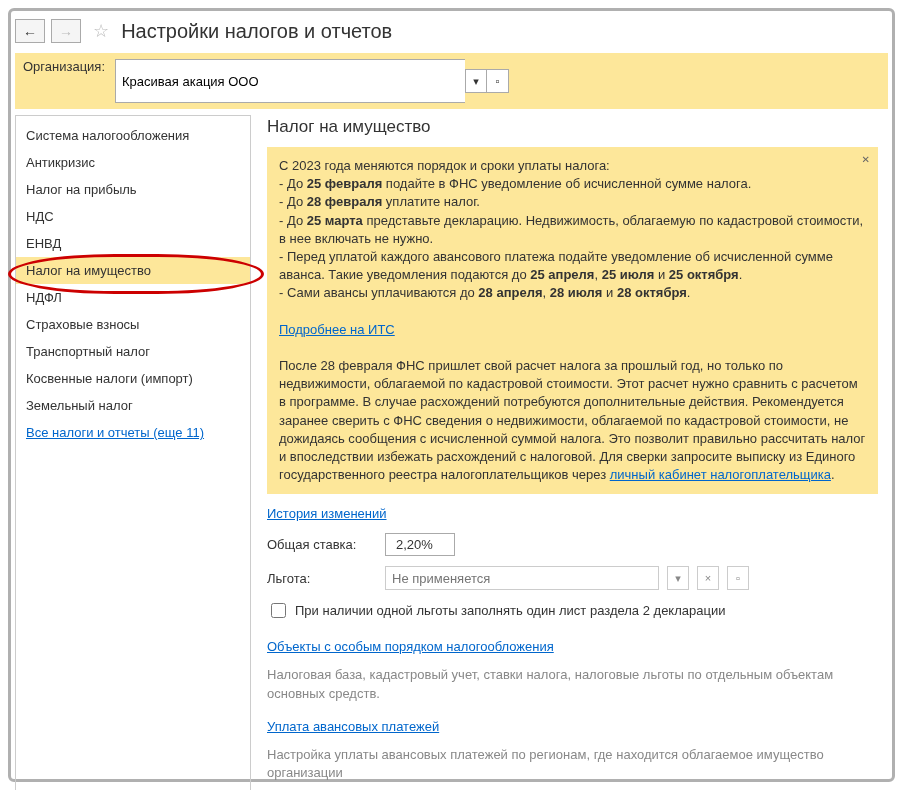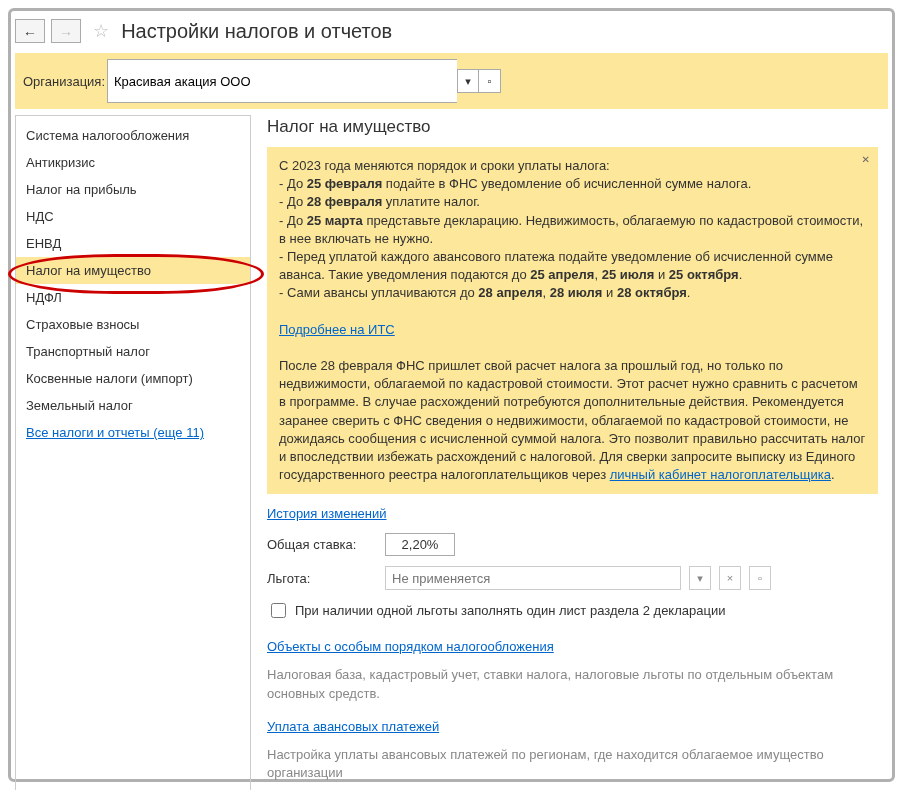--- a/index.html
+++ b/index.html
@@ -36,22 +36,21 @@
   font-size: 14px;
   cursor: pointer;
 }
 .nav-btn.disabled { color: #bbb; cursor: default; }
 .star-icon { color: #bbb; font-size: 18px; margin-left: 6px; }
 .page-title { font-size: 20px; margin-left: 6px; }
 .org-bar {
   background: #fde79a;
   padding: 6px 8px;
   display: flex;
-  align-items: center;
-  gap: 2px;
+  gap: 10px;
 }
 .org-label { font-size: 13px; }
 .org-input-wrap { display: flex; align-items: center; }
 .org-input {
   border: 1px solid #aaa;
   border-right: none;
   background: #fff;
   padding: 21px 6px;
   width: 350px;
   height: 24px;
@@ -133,28 +132,28 @@
 .field-row {
   display: flex;
   align-items: center;
   margin: 10px 0;
   gap: 8px;
 }
 .field-label { width: 110px; font-size: 13px; }
 .rate-box {
   border: 1px solid #aaa;
   padding: 3px 10px;
-  text-align: center;
+  text-align: left;
   width: 70px;
 }
 .disabled-input {
   border: 1px solid #ccc;
   background: #fff;
   padding: 1px 6px;
-  width: 296px;
+  width: 274px;
   height: 24px;
   color: #aaa;
   font-family: inherit;
   font-size: 13px;
 }
 .small-btn {
   border: 1px solid #ccc;
   background: #fff;
   width: 22px;
   height: 24px;

